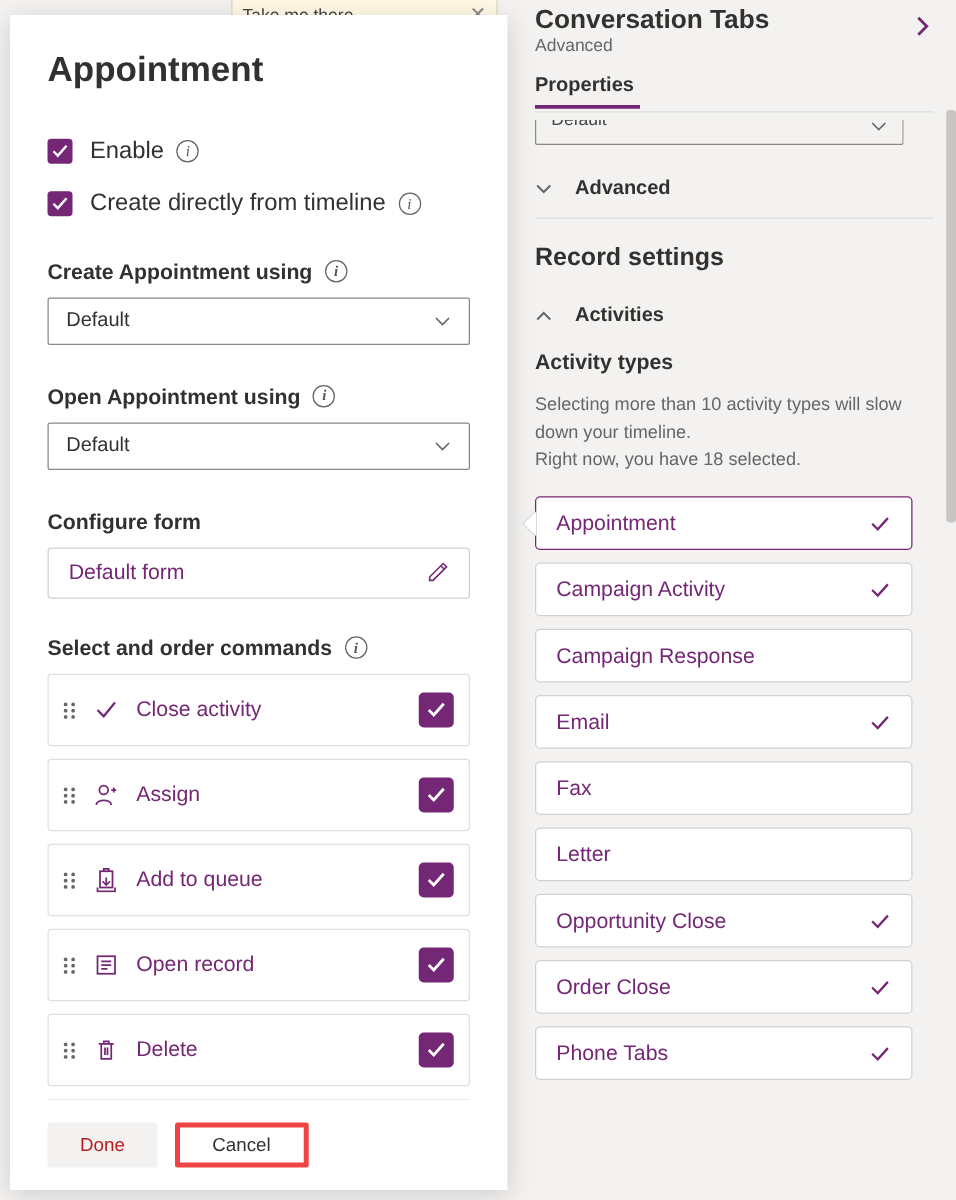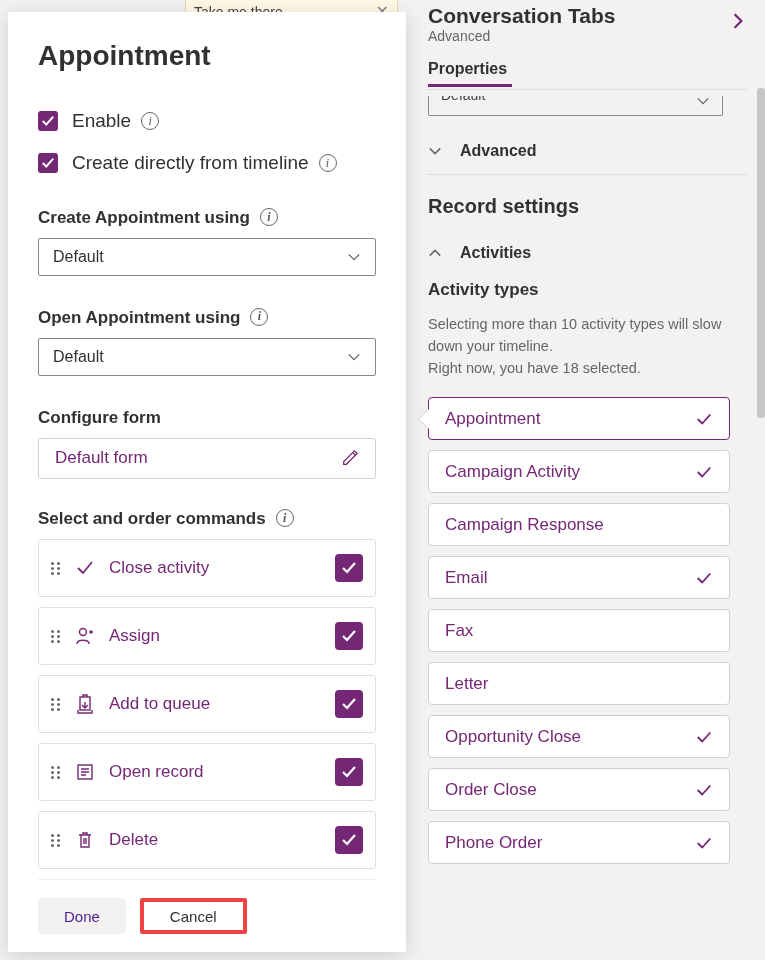--- a/index.html
+++ b/index.html
@@ -62,21 +62,21 @@
     .cmd-check {
       width: 28px; height: 28px; border-radius: 4px; background: #742774;
       display: flex; align-items: center; justify-content: center;
     }
     .cmd-check svg { width: 16px; height: 16px; }
 
     .footer {
       margin-top: auto; display: flex; gap: 14px; border-top: 1px solid #eee; padding-top: 18px;
     }
     .btn { height: 36px; padding: 0 26px; border-radius: 2px; font-size: 15px; display:flex; align-items:center; justify-content:center;}
-    .btn-done { background: #f3f2f1; color: #4c1d95; border: none; }
+    .btn-done { background: #f3f2f1; color: #b91c1c; border: none; }
     .btn-cancel { background: #fff; color: #323130; border: 4px solid #ef4444; }
 
     
     .panel-right { position: absolute; left: 410px; top: 0; right: 0; height: 960px; padding: 0 18px; }
     .r-header { display:flex; align-items:flex-start; justify-content:space-between; padding-top:4px;}
     .r-title { font-size: 21px; font-weight: 600; color: #323130; }
     .r-subtitle { font-size: 14px; color: #666; }
     .r-chev { width: 18px; height: 18px; color: #742774; margin-top: 8px;}
     .r-tab { font-size: 16px; font-weight:600; color: #323130; margin-top: 16px; padding-bottom: 6px;}
     .r-tab-underline { width: 84px; height: 3px; background: #742774; margin-bottom: 2px;}
@@ -362,21 +362,21 @@
           <path d="M3 10 L8 15 L17 5" stroke="#742774" stroke-width="2" fill="none"></path>
         </svg>
       </div>
       <div class="activity-item">
         <span>Order Close</span>
         <svg class="act-check" viewBox="0 0 20 20">
           <path d="M3 10 L8 15 L17 5" stroke="#742774" stroke-width="2" fill="none"></path>
         </svg>
       </div>
       <div class="activity-item">
-        <span>Phone Order</span>
+        <span>Phone Tabs</span>
         <svg class="act-check" viewBox="0 0 20 20">
           <path d="M3 10 L8 15 L17 5" stroke="#742774" stroke-width="2" fill="none"></path>
         </svg>
       </div>
     </div>
 
   <div class="scrollbar-thumb"></div>
 </div>
 
 </body></html>

